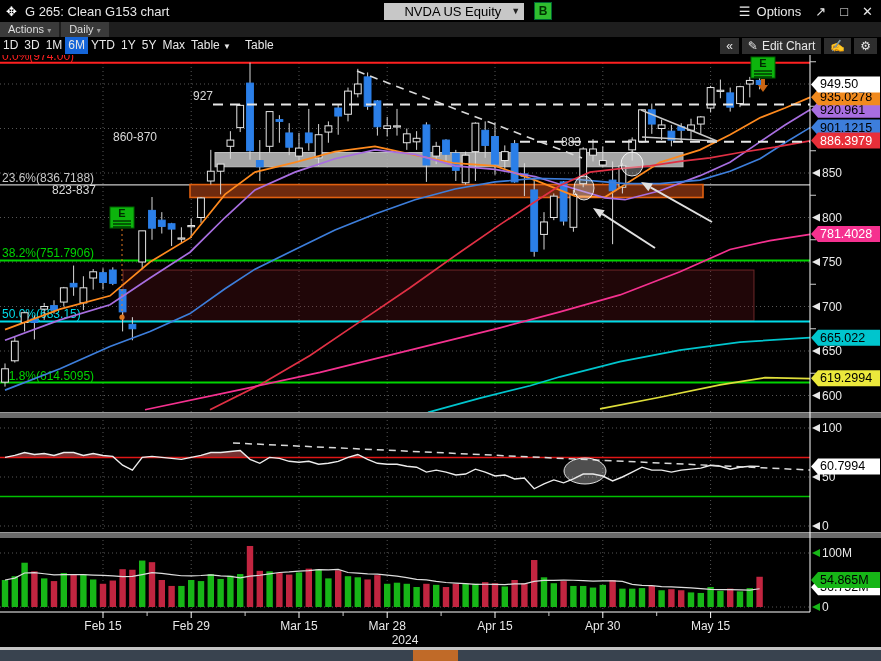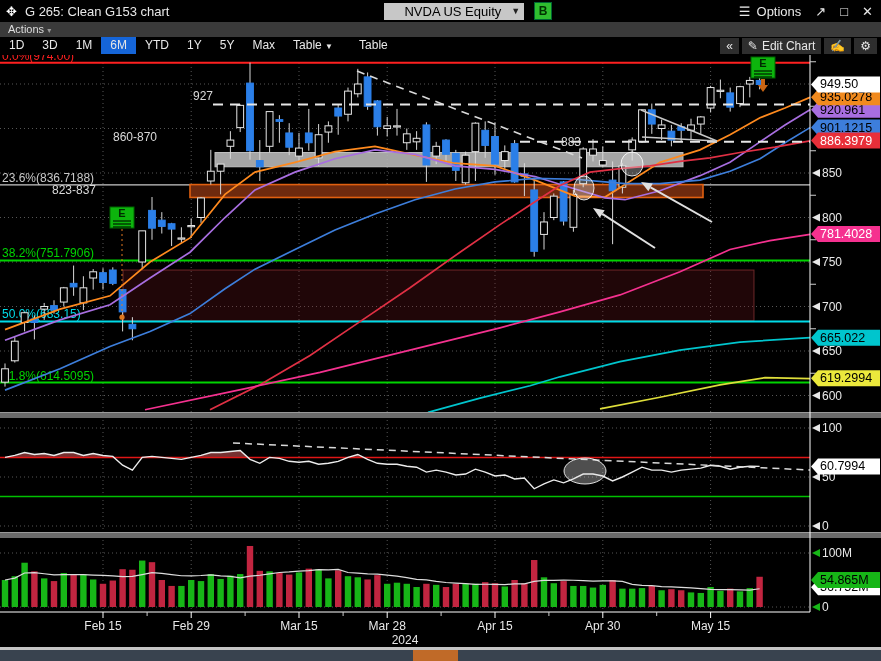--- a/index.html
+++ b/index.html
@@ -11,27 +11,27 @@
   #titlebar .compass{margin:0 8px 0 6px;font-size:13px;color:#fff;}
   #titlebar .title{white-space:nowrap;}
   #secfield{margin-left:215px;background:#c7c7c7;color:#000;height:17px;line-height:17px;
             padding:0 4px 0 20px;display:flex;align-items:center;gap:10px;}
   #secfield .caret{font-size:9px;color:#222;}
   #bbtn{margin-left:10px;background:#2fbe2f;color:#003300;border:1px solid #063;width:16px;height:16px;
         line-height:16px;text-align:center;font-weight:bold;font-size:12px;}
   #winbtns{margin-left:auto;display:flex;align-items:center;gap:14px;padding-right:8px;color:#e8e8e8;}
   #winbtns .opt{display:flex;gap:6px;align-items:center;font-size:13px;}
   
-  #menurow{position:absolute;left:0;top:22px;width:881px;height:25px;background:#1e1e1e;display:flex;gap:2px;flex-direction:column;}
+  #menurow{position:absolute;left:0;top:22px;width:881px;height:25px;background:#1e1e1e;display:flex;gap:2px;}
   .menubtn{background:#3a3a3a;color:#ddd;font-size:11px;padding:0 8px;height:15px;line-height:15px;}
   .menubtn .caret{font-size:8px;color:#999;}
   
   #periodrow{position:absolute;left:0;top:37px;width:881px;height:17px;background:#000;display:flex;
              align-items:center;color:#e8e8e8;font-size:12px;}
-  .pbtn{padding:0 9px;height:17px;line-height:17px;}
+  .pbtn{padding:0 3px;height:17px;line-height:17px;}
   .pbtn.active{background:#1565d8;color:#e5e5e5;}
   .pbtn .caret{font-size:8px;}
   #rightTools{margin-left:auto;display:flex;align-items:center;gap:3px;padding-right:4px;}
   .tbtn{background:#2e2e2e;color:#e8e8e8;height:16px;line-height:16px;padding:0 6px;font-size:12px;
         display:flex;align-items:center;gap:4px;}
   
   #chart{position:absolute;left:0;top:55px;}
   
   #scroll{position:absolute;left:0;top:647px;width:881px;height:14px;background:#c4c4c4;}
   #scrolltrack{position:absolute;left:0;top:3px;width:881px;height:11px;background:#39434f;}

